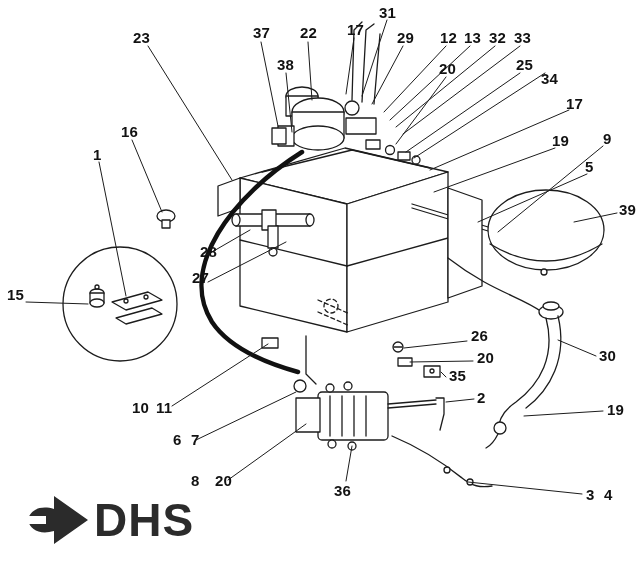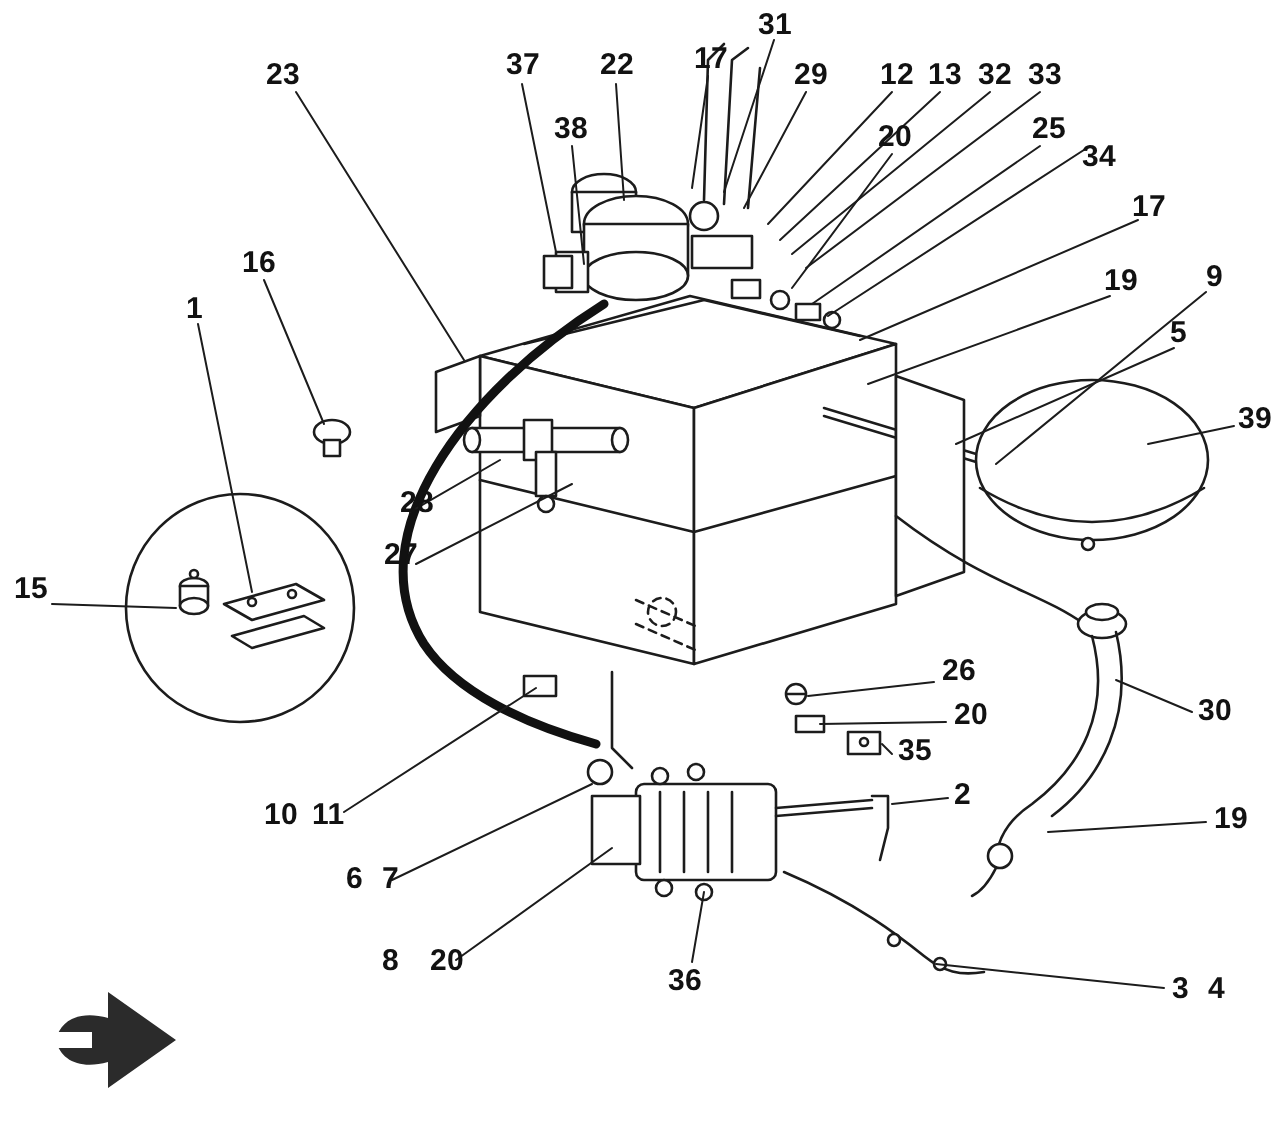--- a/index.html
+++ b/index.html
@@ -229,15 +229,16 @@
   <div class="callout" style="left:215px;top:473px">20</div>
   <div class="callout" style="left:334px;top:483px">36</div>
   <div class="callout" style="left:586px;top:487px">3</div>
   <div class="callout" style="left:604px;top:487px">4</div>
 
   <div class="logo">
     <svg width="66" height="52" viewBox="0 0 66 52">
       <path d="M30,2 L64,26 L30,50 L30,37 C16,41 6,36 4,26 C6,16 16,11 30,15 Z" fill="#2b2b2b"></path>
       <rect x="2" y="22" width="20" height="8" fill="#ffffff"></rect>
     </svg>
+    <span class="logo-text">DHS</span>
   </div>
 
 </div>
 
 </body></html>

